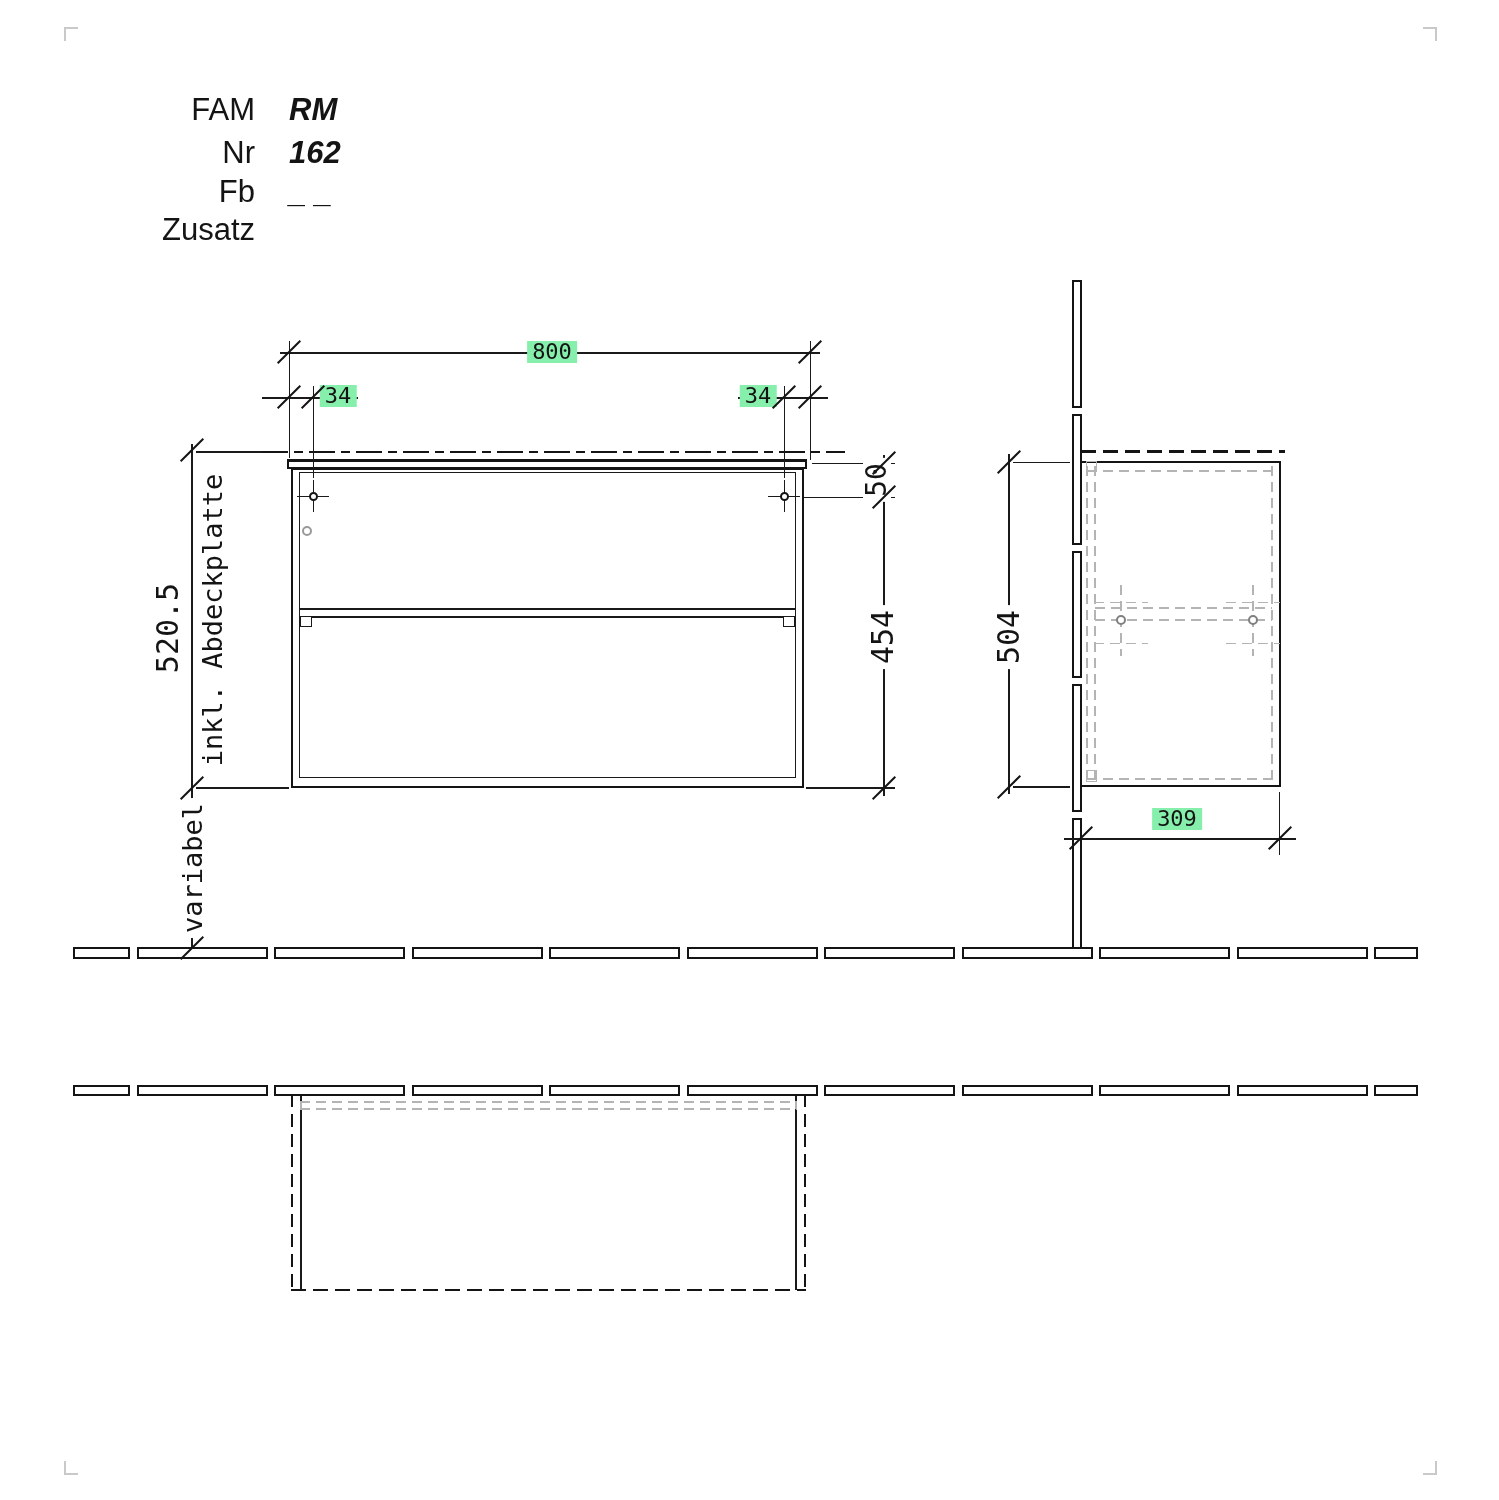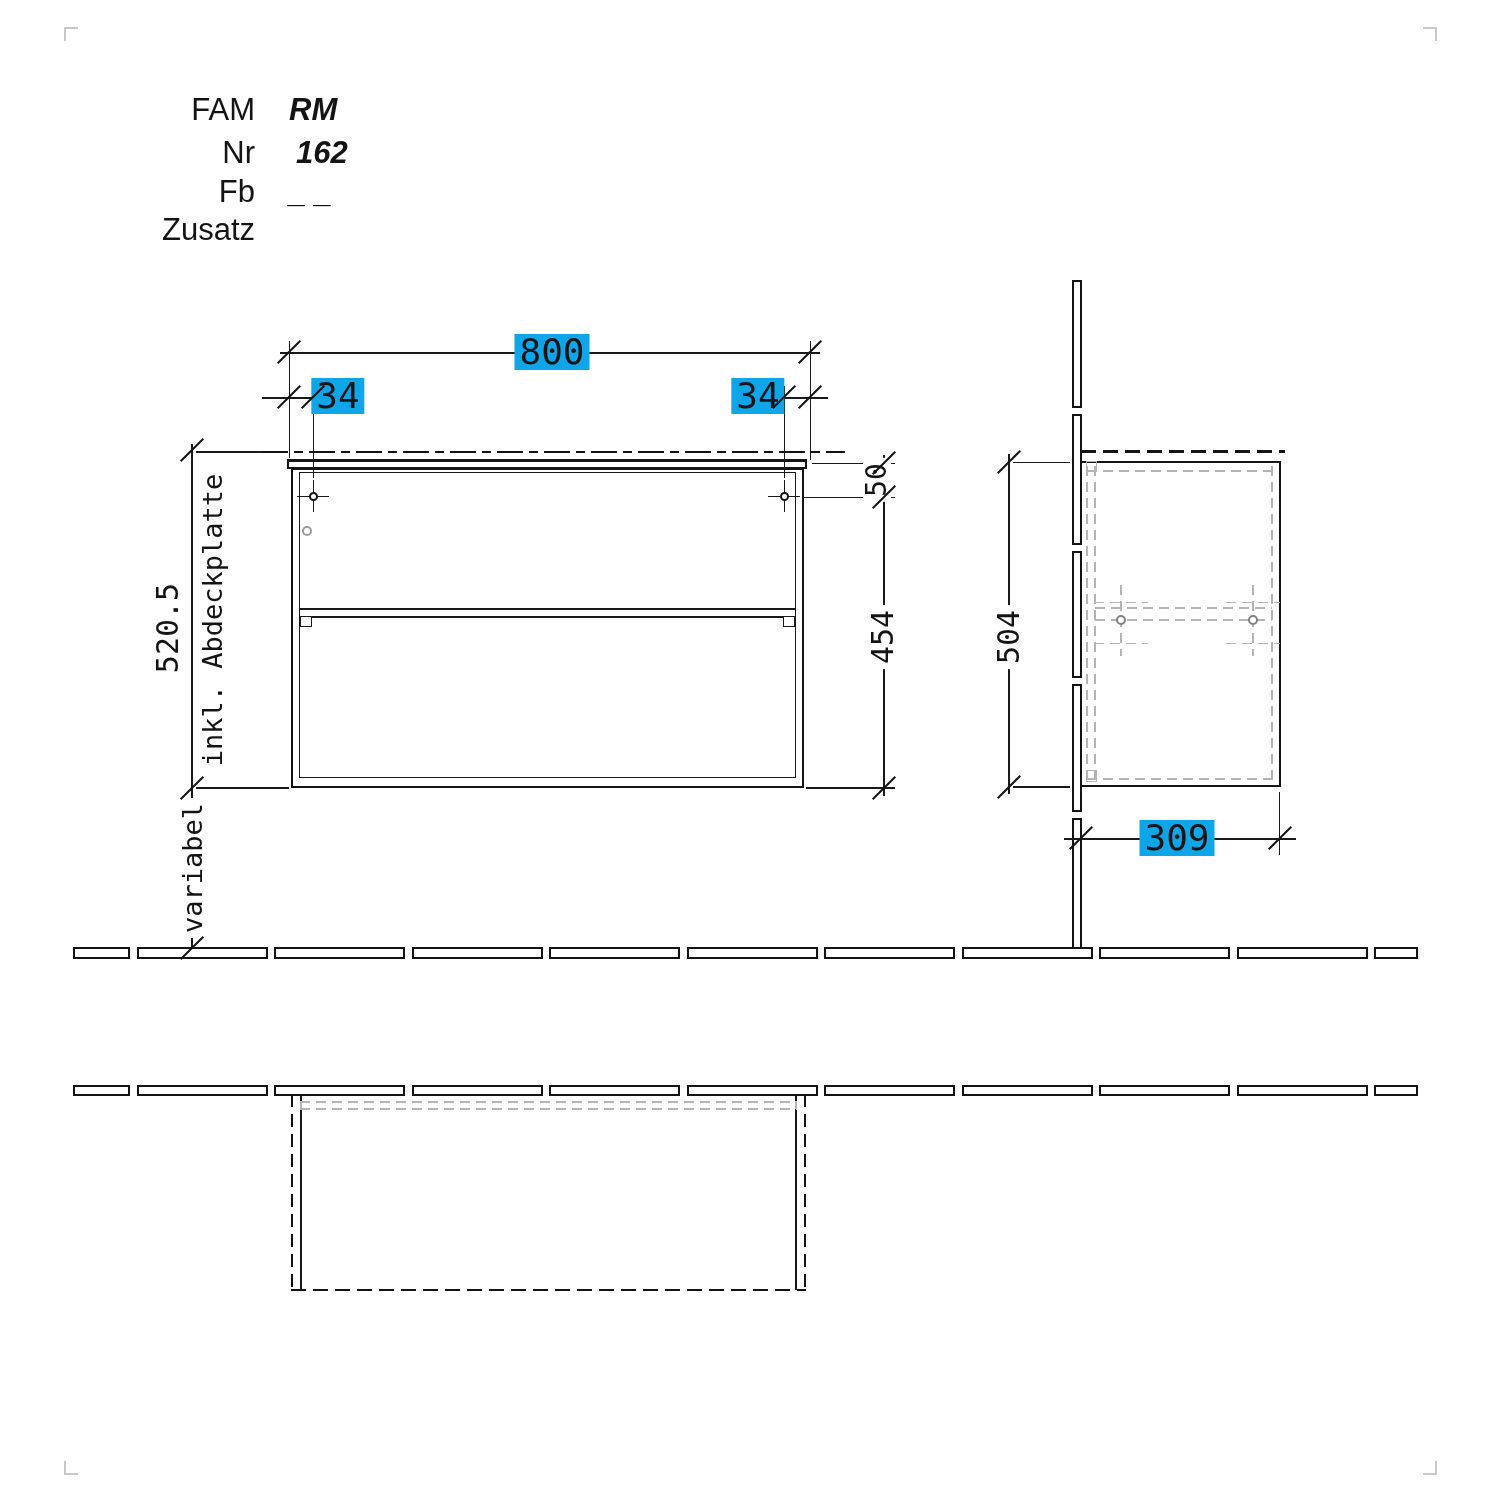--- a/index.html
+++ b/index.html
@@ -14,21 +14,21 @@
   .ddh{position:absolute;background:repeating-linear-gradient(90deg,#141414 0 26px,transparent 26px 32px,#141414 32px 41px,transparent 41px 47px);}
   .gdh{position:absolute;background:repeating-linear-gradient(90deg,#b4b4b4 0 10px,transparent 10px 16px);}
   .gdv{position:absolute;background:repeating-linear-gradient(180deg,#b4b4b4 0 10px,transparent 10px 16px);}
   .circ{position:absolute;border:2px solid #141414;border-radius:50%;background:#fff;box-sizing:border-box;}
   .gcirc{position:absolute;border:2px solid #9a9a9a;border-radius:50%;background:#fff;box-sizing:border-box;}
   .tick{position:absolute;width:32px;height:2px;background:#141414;transform:translate(-50%,-50%) rotate(-45deg);}
   .wallbar{position:absolute;border:2.5px solid #141414;background:#fff;box-sizing:border-box;}
   .wseg{position:absolute;border:2.5px solid #141414;background:#fff;box-sizing:border-box;}
   
   .dt{position:absolute;transform:translate(-50%,-50%);font-family:"DejaVu Sans Mono",monospace;
-      font-size:36px;color:#141414;background:#0ea5e9;padding:0 5px;white-space:nowrap;line-height:1;}
+      font-size:22px;color:#141414;background:#86efac;padding:0 5px;white-space:nowrap;line-height:1;}
   .dtr{position:absolute;transform:translate(-50%,-50%) rotate(-90deg);font-family:"DejaVu Sans Mono",monospace;
       font-size:30px;color:#141414;background:#fff;padding:0 5px;white-space:nowrap;line-height:1;}
   
   .trow{position:absolute;left:130px;width:320px;height:40px;display:flex;align-items:center;}
   .tlabel{width:125px;text-align:right;font-size:31px;color:#141414;}
   .tvalue{margin-left:34px;font-size:31px;font-weight:bold;font-style:italic;color:#141414;min-width:60px;}
   .corner{position:absolute;width:12px;height:12px;}
 </style>
 </head>
 <body>
@@ -38,21 +38,21 @@
   <div class="corner" style="left:64px;top:27px;border-left:2px solid #c9c9c9;border-top:2px solid #c9c9c9;"></div>
   <div class="corner" style="left:1423px;top:27px;border-right:2px solid #c9c9c9;border-top:2px solid #c9c9c9;"></div>
   <div class="corner" style="left:64px;top:1461px;border-left:2px solid #c9c9c9;border-bottom:2px solid #c9c9c9;"></div>
   <div class="corner" style="left:1423px;top:1461px;border-right:2px solid #c9c9c9;border-bottom:2px solid #c9c9c9;"></div>
 
   <div>
     <div class="trow" style="top:90px;">
       <div class="tlabel">FAM</div>
       <div class="tvalue">RM</div>
     </div>
-    <div class="trow" style="top:133px;gap:7px;">
+    <div class="trow" style="top:133px;">
       <div class="tlabel">Nr</div>
       <div class="tvalue">162</div>
     </div>
     <div class="trow" style="top:172px;">
       <div class="tlabel">Fb</div>
       <div class="tvalue">_ _</div>
     </div>
     <div class="trow" style="top:210px;">
       <div class="tlabel">Zusatz</div>
       <div class="tvalue"></div>
@@ -144,21 +144,21 @@
     <div class="gcirc" style="left:1116px;top:615px;width:10px;height:10px;border-color:#808080;"></div>
     <div class="gcirc" style="left:1248px;top:615px;width:10px;height:10px;border-color:#808080;"></div>
 
     <div class="thin" style="left:1008px;top:454px;width:1.5px;height:340px;"></div>
     <div class="thin" style="left:1013px;top:461.5px;width:57px;height:1.5px;"></div>
     <div class="thin" style="left:1013px;top:786px;width:57px;height:1.5px;"></div>
     <div class="dtr" style="left:1009px;top:637px;">504</div>
 
     <div class="thin" style="left:1064px;top:838px;width:232px;height:1.5px;"></div>
     <div class="thin" style="left:1278.5px;top:792px;width:1.5px;height:63px;"></div>
-    <div class="dt" style="left:1177px;top:838px;">309</div>
+    <div class="dt" style="left:1177px;top:819px;">309</div>
   </div>
 
   <div>
     <div class="bdv" style="left:291px;top:1094px;width:2px;height:199px;"></div>
     <div class="thin" style="left:300px;top:1094px;width:1.5px;height:196px;"></div>
     <div class="bdv" style="left:804px;top:1094px;width:2px;height:199px;"></div>
     <div class="thin" style="left:795px;top:1094px;width:1.5px;height:196px;"></div>
     <div class="bdh" style="left:291px;top:1289px;width:515px;height:2px;"></div>
     <div class="gdh" style="left:300px;top:1101px;width:497px;height:1.5px;"></div>
     <div class="gdh" style="left:300px;top:1108px;width:497px;height:1.5px;"></div>

